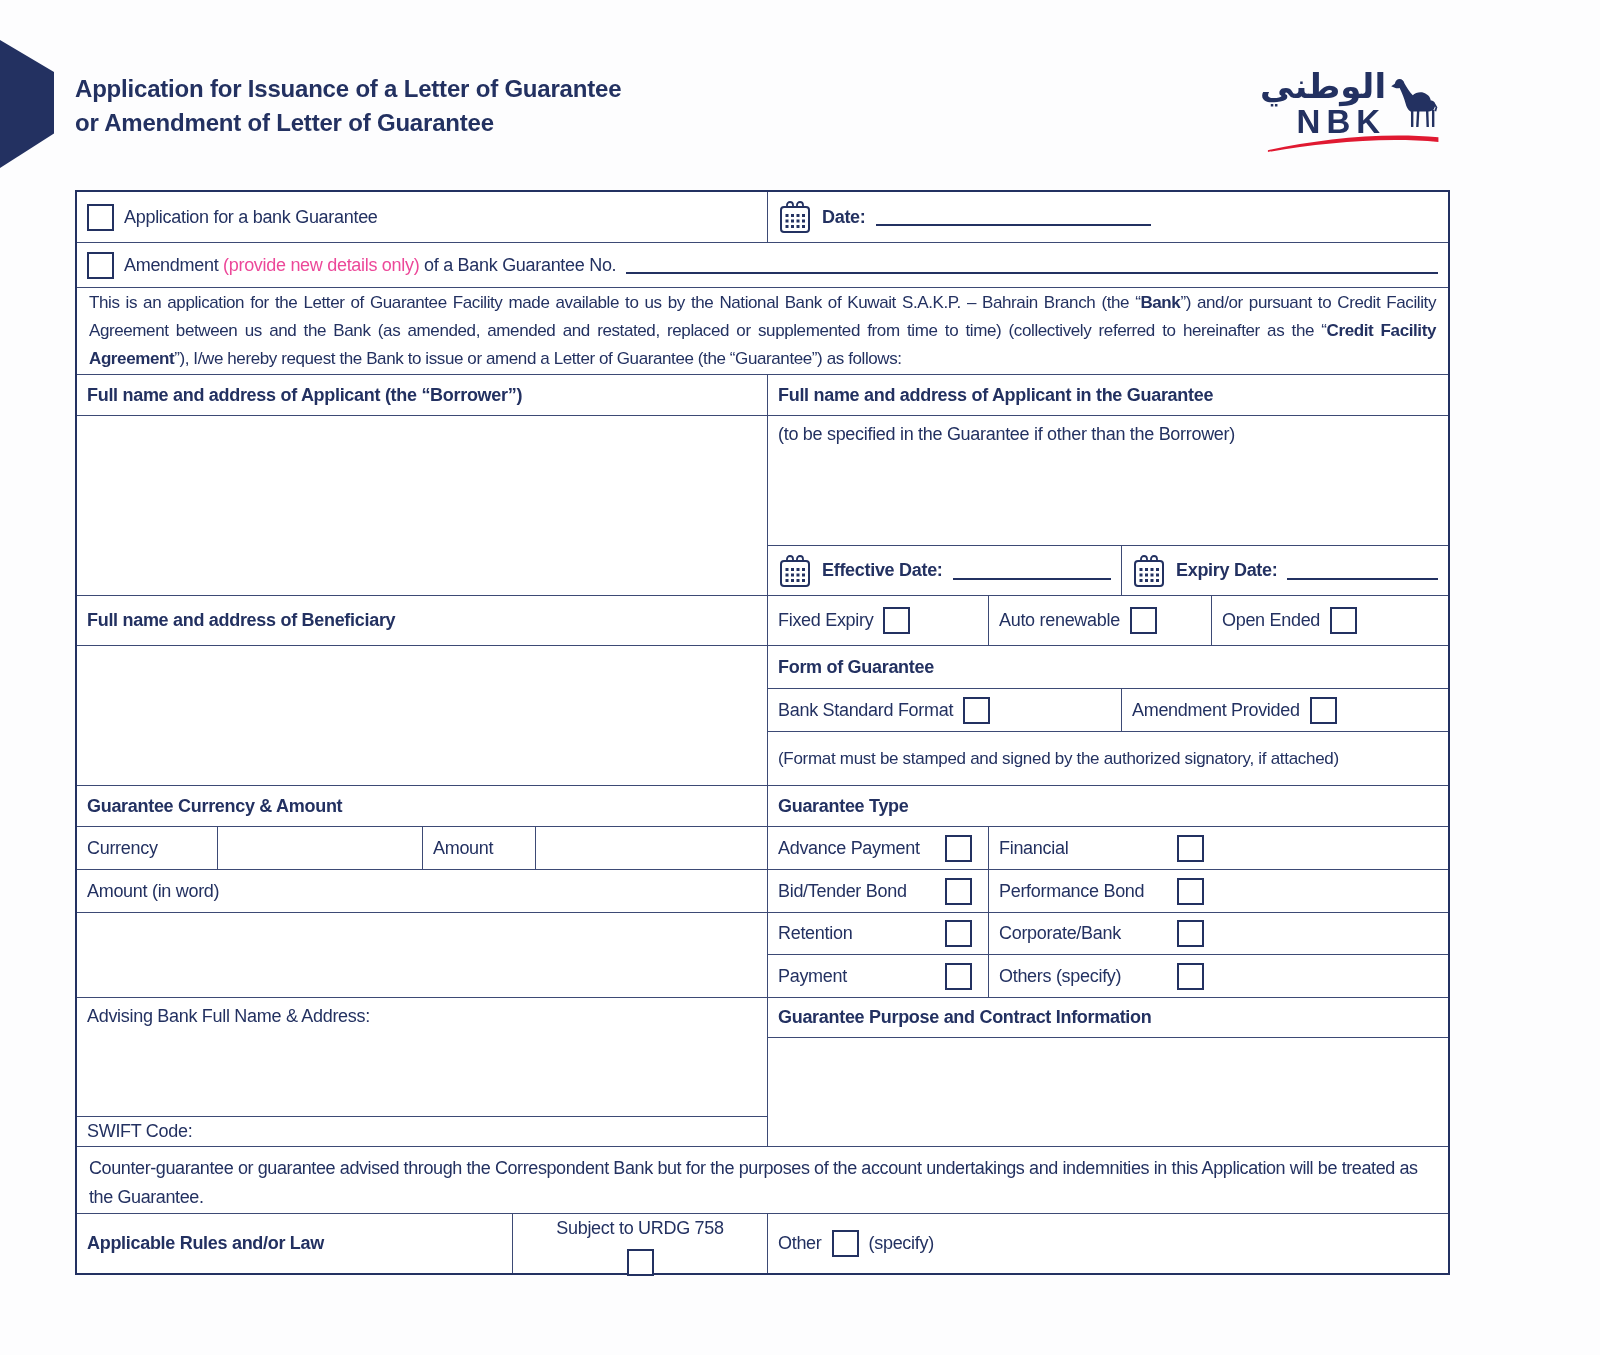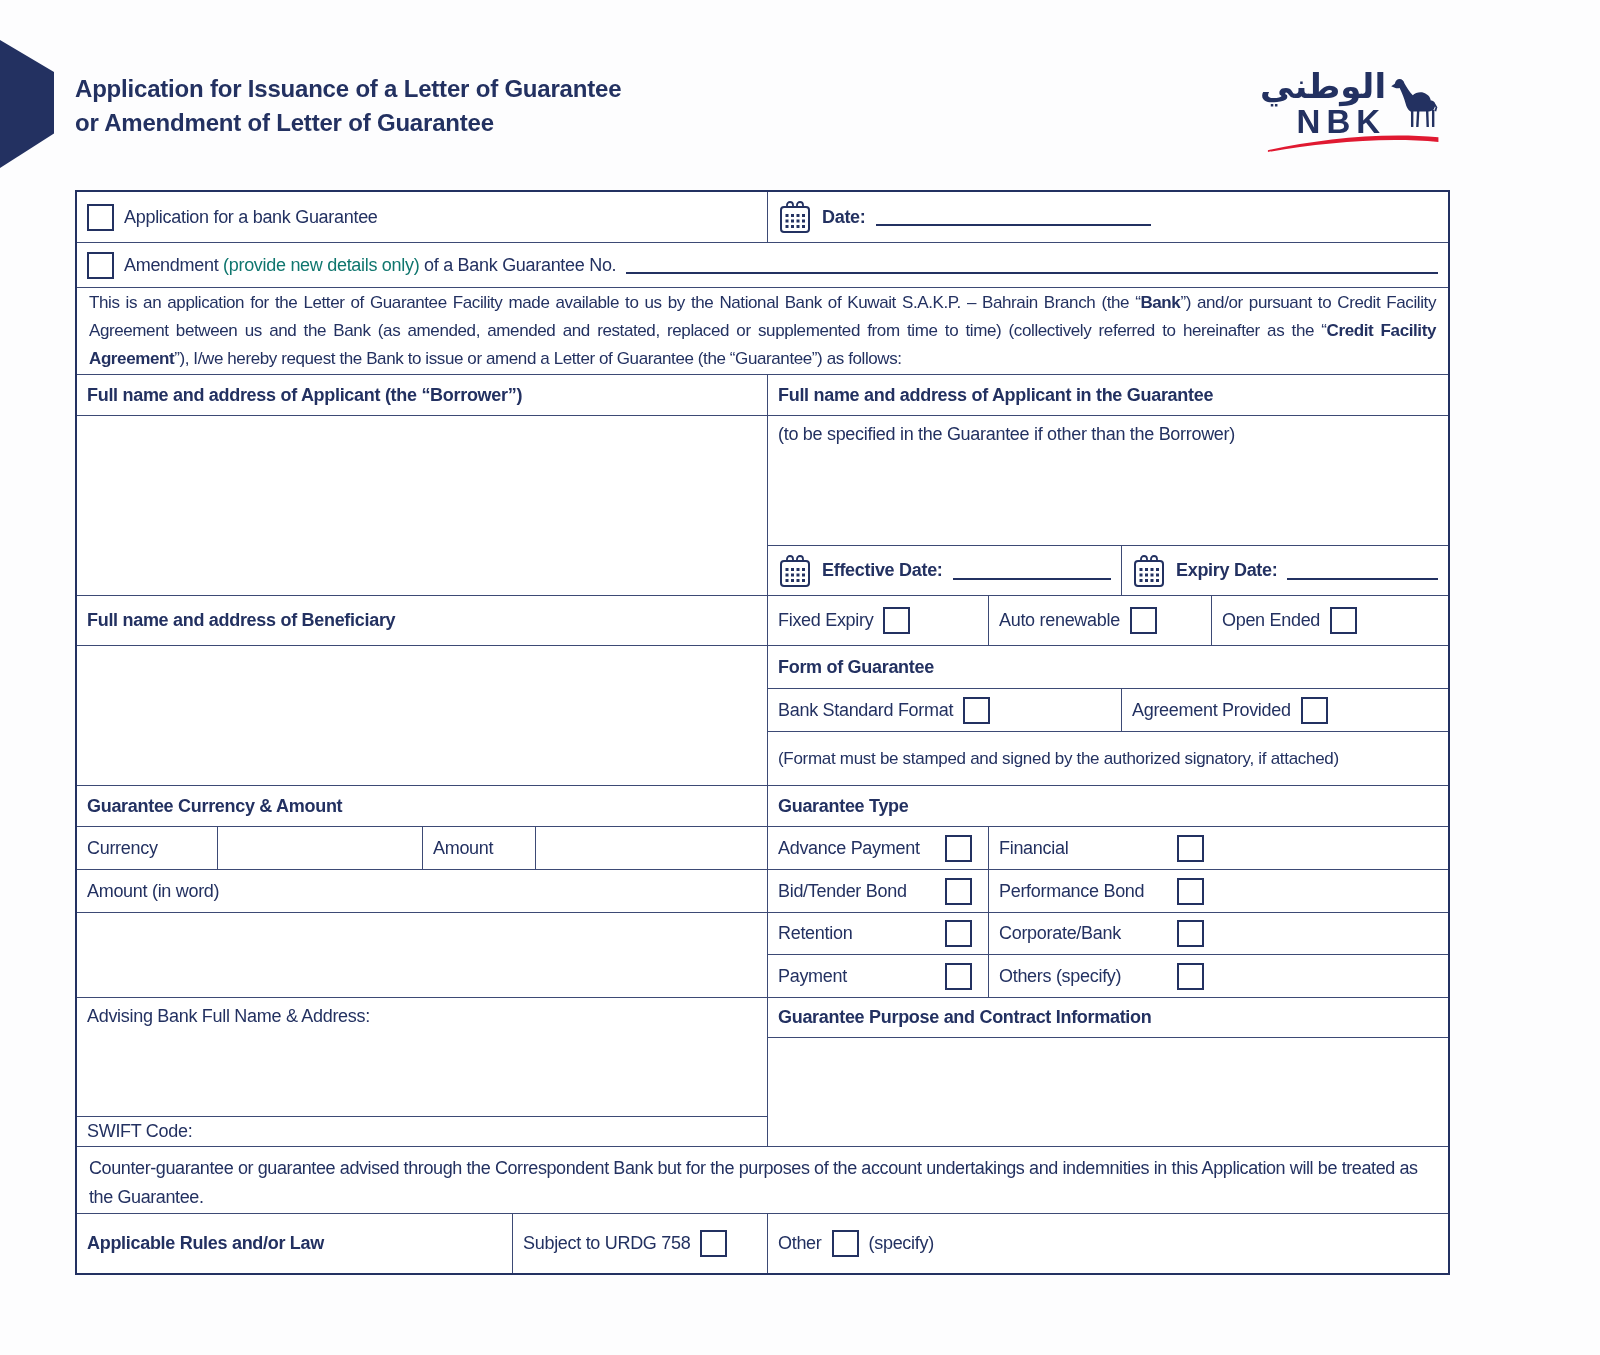--- a/index.html
+++ b/index.html
@@ -110,21 +110,21 @@
         </g>
       </svg>
       <span style="font-weight:600;">Date:</span>
       <span class="uline fix" style="width:275px;"></span>
     </div>
   </div>
 
   <div class="row" style="height:45px;">
     <div class="c fs18 grow">
       <span class="cb"></span>
-      <span><span>Amendment </span><span style="color: #0f766e;">(provide new details only)</span><span> of a Bank Guarantee No. </span></span>
+      <span><span>Amendment </span><span style="color: #ec4899;">(provide new details only)</span><span> of a Bank Guarantee No. </span></span>
       <span class="uline"></span>
     </div>
   </div>
 
   <div class="row" style="height:87px;align-items:center;">
     <div class="para grow"><span>This is an application for the Letter of Guarantee Facility made available to us by the National Bank of Kuwait S.A.K.P. – Bahrain Branch (the “</span><span style="font-weight: bold;">Bank</span><span>”) and/or pursuant to Credit Facility Agreement between us and the Bank (as amended, amended and restated, replaced or supplemented from time to time) (collectively referred to hereinafter as the “</span><span style="font-weight: bold;">Credit Facility Agreement</span><span>”), I/we hereby request the Bank to issue or amend a Letter of Guarantee (the “Guarantee”) as follows:</span></div>
   </div>
 
   <div class="cols">
     <div class="col-l">
@@ -214,21 +214,21 @@
       </div>
       <div class="srow" style="height:43px;">
           <div class="c fs18 hd grow">Form of Guarantee</div>
         </div>
       <div class="srow" style="height:43px;">
         <div class="c fs18" style="width:353px;">
           <span>Bank Standard Format</span>
           <span class="cb"></span>
         </div>
         <div class="c fs18 bl grow">
-          <span>Agreement Provided</span>
+          <span>Amendment Provided</span>
           <span class="cb"></span>
         </div>
       </div>
       <div class="srow grow">
           <div class="c fs17 grow">(Format must be stamped and signed by the authorized signatory, if attached)</div>
         </div>
     </div>
   </div>
 
   <div class="cols">
@@ -315,21 +315,21 @@
         </div>
     </div>
   </div>
 
   <div class="row" style="height:67px;">
     <div class="para grow" style="text-align:left;font-size:18px;line-height:29px;padding-top:7px;">Counter-guarantee or guarantee advised through the Correspondent Bank but for the purposes of the account undertakings and indemnities in this Application will be treated as the Guarantee.</div>
   </div>
 
   <div class="row" style="height:60px;">
     <div class="c fs18 hd" style="width:435px;">Applicable Rules and/or Law</div>
-    <div class="c fs18 bl" style="width:255px;">
+    <div class="c fs18 bl" style="width:255px;flex-direction:column;">
       <span>Subject to URDG 758</span>
       <span class="cb"></span>
     </div>
     <div class="c fs18 bl grow">
       <span>Other</span>
       <span class="cb"></span>
       <span>(specify)</span>
     </div>
   </div>
 

